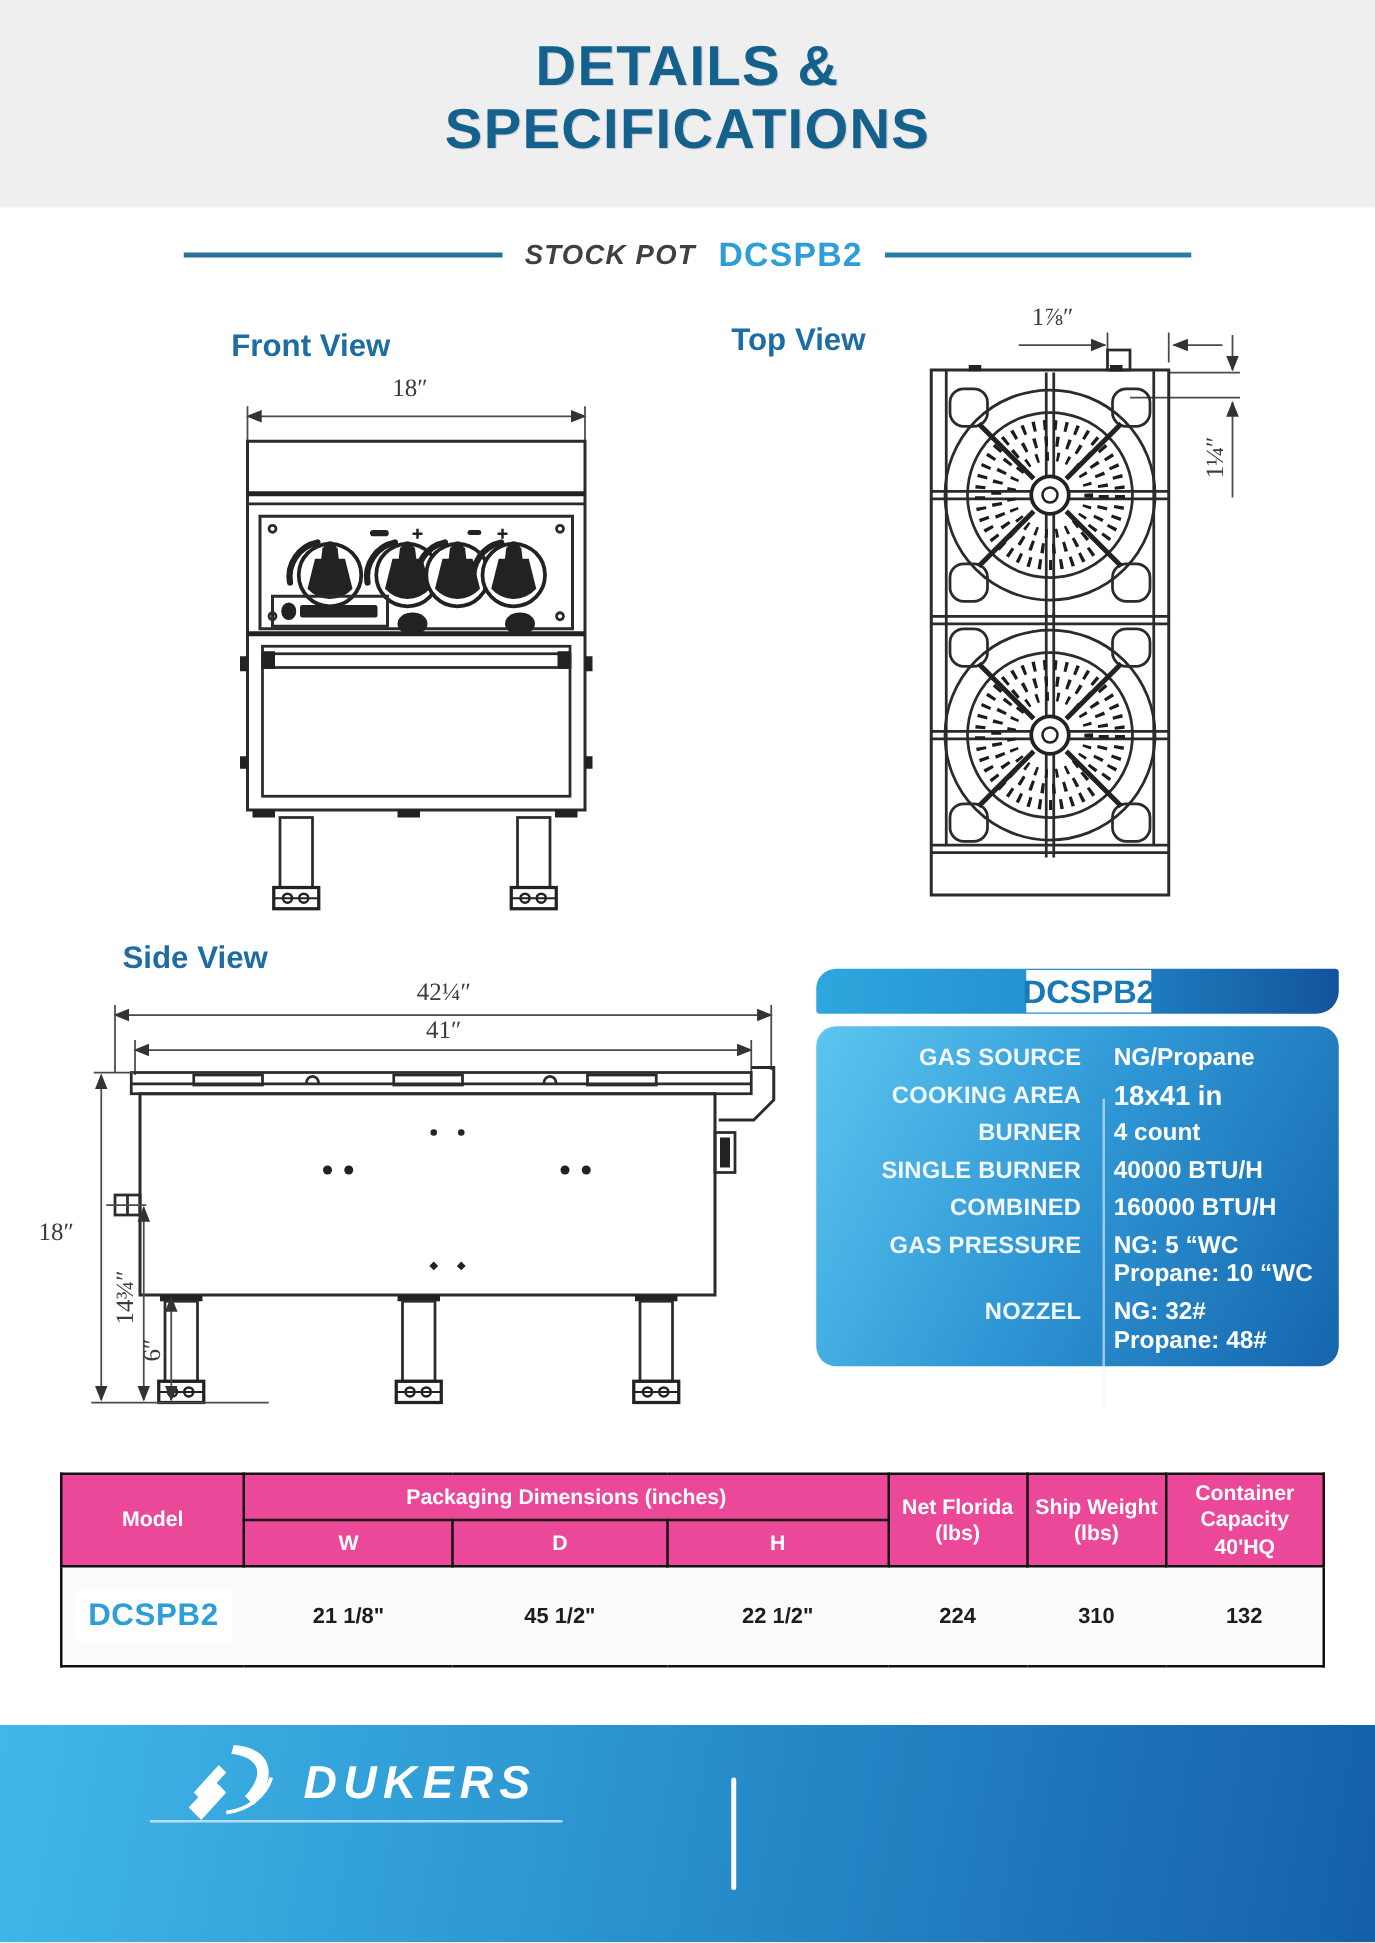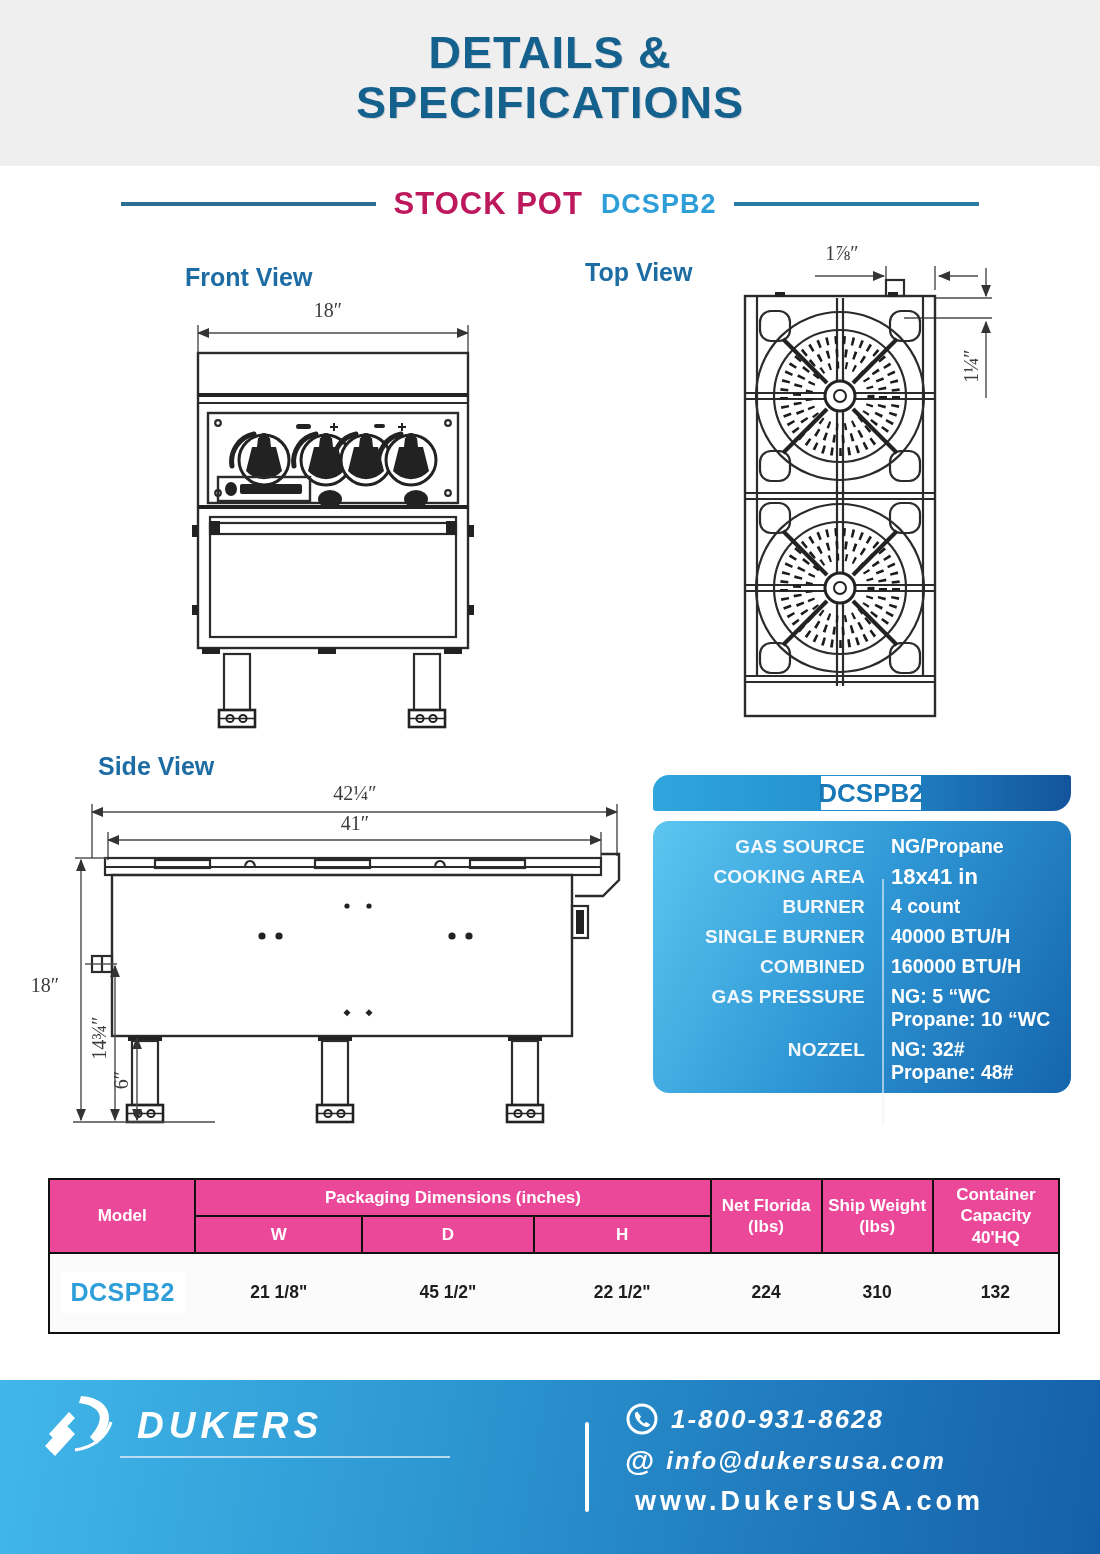--- a/index.html
+++ b/index.html
@@ -9,21 +9,21 @@
   .header-band{position:absolute;left:0;top:0;width:1100px;height:166px;background:#efefef;}
   .page-title{position:absolute;left:0;top:28px;width:1100px;text-align:center;
       color:#15618e;font-weight:bold;font-size:45px;line-height:1.12;letter-spacing:1px;
       text-shadow:1px 1px 0 rgba(120,120,140,.25);}
   
   .section-row{position:absolute;left:0;top:182px;width:1100px;height:44px;
       display:flex;align-items:center;justify-content:center;gap:18px;}
   .rule{height:4px;background:#2b7094;}
   .rule.left{width:255px;}
   .rule.right{width:245px;background:#2b7ca4;}
-  .sec-title{font-size:31px;font-weight:bold;color:#be185d;letter-spacing:1px;}
+  .sec-title{font-size:22px;font-weight:bold;color:#404040;letter-spacing:1px;font-style:italic;}
   .sec-model{font-size:27px;font-weight:bold;color:#2d9ed8;letter-spacing:1px;}
   
   .view-label{position:absolute;font-size:25px;font-weight:bold;color:#1d6ca3;}
   .lbl-front{left:185px;top:263px;}
   .lbl-top{left:585px;top:258px;}
   .lbl-side{left:98px;top:752px;}
   
   svg .ln{stroke:#2b2b2b;fill:none;stroke-width:2.4;}
   svg .ln2{stroke:#2b2b2b;fill:none;stroke-width:2.2;}
   svg .thick{stroke:#222;fill:none;stroke-width:4;}
@@ -59,21 +59,21 @@
   .pack-table td{background:#fbfbfb;border:2.5px solid #101010;border-left:none;border-right:none;
       text-align:center;font-size:17.5px;font-weight:600;color:#1d1d1d;height:76px;}
   .pack-table td:first-child{border-left:2.5px solid #101010;}
   .pack-table td:last-child{border-right:2.5px solid #101010;}
   .model-chip{display:inline-block;background:#ffffff;padding:6px 10px;
       color:#2d9ed8;font-size:25px;font-weight:bold;letter-spacing:.5px;}
   
   .footer{position:absolute;left:0;top:1380px;width:1100px;height:174px;
       background:linear-gradient(100deg,#41b7e9 0%,#2a93cf 45%,#155fa9 100%);color:#fff;}
   .foot-left{position:absolute;left:35px;top:10px;width:500px;text-align:center;}
-  .logo-row{display:flex;align-items:center;gap:10px;height:72px;}
+  .logo-row{display:flex;align-items:center;justify-content:center;gap:10px;height:72px;}
   .logo-word{font-size:37px;font-weight:bold;font-style:italic;letter-spacing:5px;color:#fff;}
   .logo-underline{position:relative;margin:0 auto;width:330px;height:2px;
       background:rgba(230,238,245,.75);margin-top:-6px;}
   .cities{font-size:22px;font-weight:bold;line-height:34px;letter-spacing:.3px;margin-top:8px;}
   .foot-divider{position:absolute;left:585px;top:42px;width:4px;height:90px;background:#ffffff;border-radius:2px;}
   .foot-right{position:absolute;left:625px;top:22px;width:440px;}
   .contact-line{display:flex;align-items:center;gap:12px;margin-bottom:10px;}
   .phone-num{font-size:26px;font-weight:bold;font-style:italic;letter-spacing:2px;}
   .email-txt{font-size:24px;font-weight:bold;font-style:italic;letter-spacing:2px;}
   .web-line{font-size:27px;font-weight:bold;letter-spacing:4px;margin-top:4px;margin-left:10px;}
@@ -365,29 +365,15 @@
           <polygon points="10,54 30,32 36,38 16,60" fill="#fff"></polygon>
           <polygon points="18,62 38,40 44,46 24,68" transform="translate(-4,-4)" fill="#fff"></polygon>
           <path d="M46 4 C74 6 84 26 62 52 L55 45 C72 26 66 14 44 11 Z" fill="#fff"></path>
           <path d="M40 58 C58 56 72 44 76 30" stroke="#fff" stroke-width="3" fill="none"></path>
         </svg>
         <span class="logo-word">DUKERS</span>
       </div>
       <div class="logo-underline"></div>
     </div>
     <div class="foot-divider"></div>
-    <div class="foot-right">
-      <div class="contact-line">
-        <svg width="34" height="34" viewBox="0 0 34 34">
-          <circle cx="17" cy="17" r="14" fill="none" stroke="#fff" stroke-width="3"></circle>
-          <path d="M12.2 9.6 c-1.3 .4 -2.2 1.4 -2.3 2.7 -.2 2.4 1.4 5.6 4.2 8.4 s6 4.4 8.4 4.2 c1.3 -.1 2.3 -1 2.7 -2.3 l-4 -2.7 -2 1.5 c-1.9 -1 -3.6 -2.7 -4.6 -4.6 l1.5 -2 z" fill="#fff"></path>
-        </svg>
-        <span class="phone-num">1-800-931-8628</span>
-      </div>
-      <div class="contact-line">
-        <span class="at-icon">@</span>
-        <span class="email-txt">info@dukersusa.com</span>
-      </div>
-      <div class="web-line">www.DukersUSA.com</div>
-    </div>
   </div>
 
 </div>
 
 </body></html>

